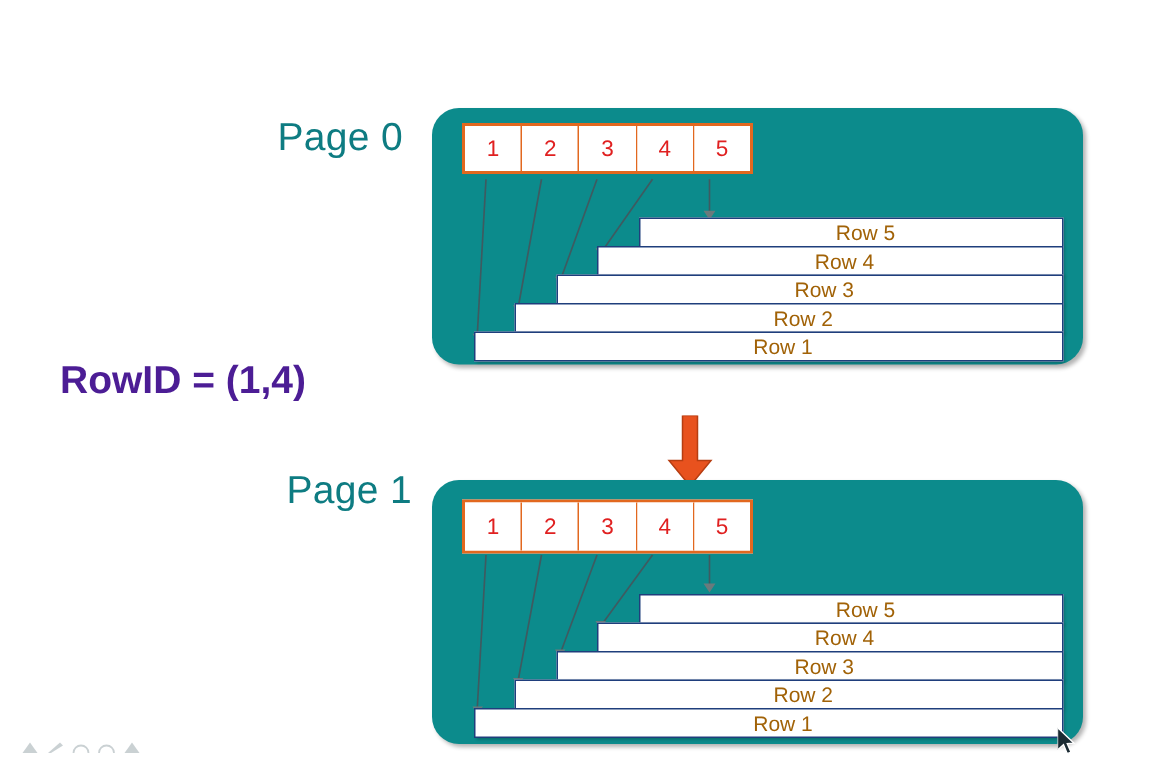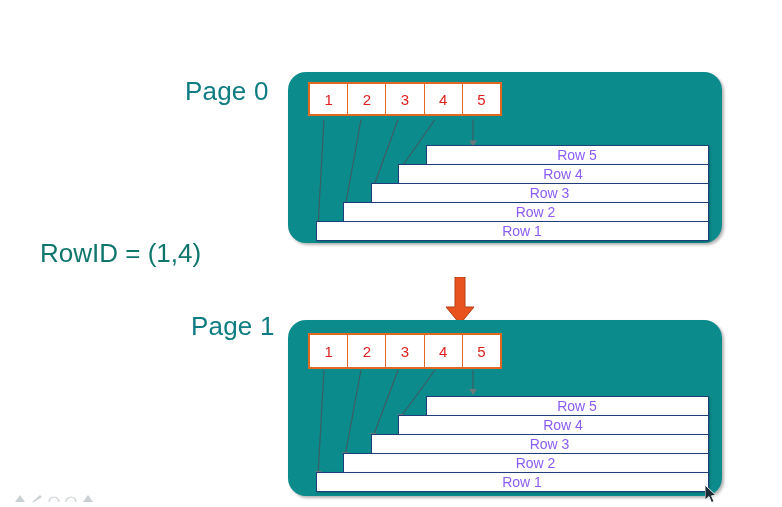--- a/index.html
+++ b/index.html
@@ -20,23 +20,24 @@
     letter-spacing:.2px;
     white-space:nowrap;
   }
   #page0-label{left:185px;top:76px;}
   #page1-label{left:191px;top:311px;}
 
   
   #rowid-label{
     position:absolute;
     left:40px;top:238px;
-    color:#0f766e;
+    color:#4c1d95;
     font-size:26px;
     white-space:nowrap;
+    font-weight:bold;
   }
 
   
   .panel{
     position:absolute;
     background:#0C8B8C;
     border-radius:18px;
     box-shadow:2px 2px 3px rgba(0,0,0,.30);
   }
   #panel-page0{left:288px;top:72px;width:434px;height:171px;}
@@ -67,21 +68,21 @@
 
   
   .row-bar{
     position:absolute;
     background:#ffffff;
     border:1.6px solid #1F3E7C;
     box-sizing:border-box;
     display:flex;
     align-items:center;
     justify-content:center;
-    color:#8b5cf6;
+    color:#a16207;
     font-size:14px;
     box-shadow:1px 1px 2px rgba(0,0,0,.25);
     padding-left:19px;
   }
 
   
   #p0-row5{left:138px;top:73px;width:283px;height:20px;}
   #p0-row4{left:110px;top:92px;width:311px;height:20px;}
   #p0-row3{left: 83px;top:111px;width:338px;height:20px;}
   #p0-row2{left: 55px;top:130px;width:366px;height:20px;}

